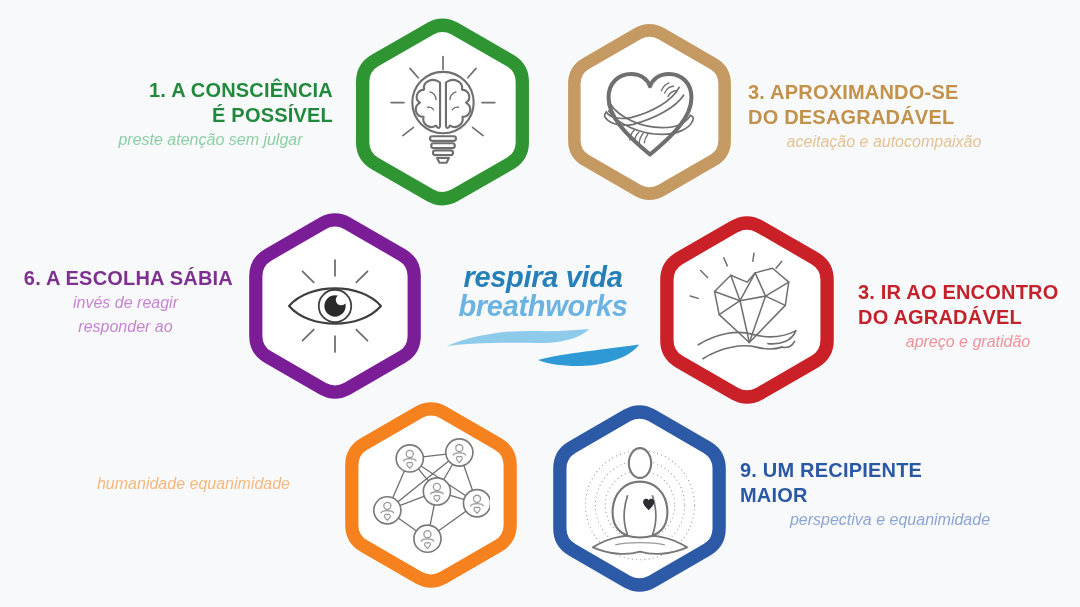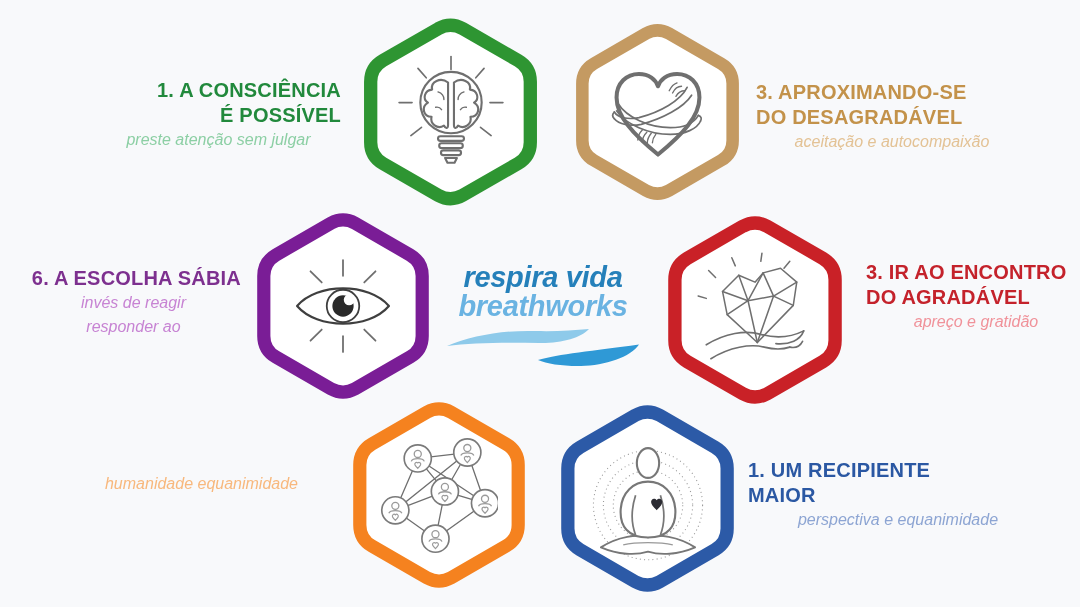--- a/index.html
+++ b/index.html
@@ -1,39 +1,39 @@
 <!DOCTYPE html>
 <html><head>
 <meta charset="utf-8">
 <style>
   html,body{margin:0;padding:0;background:#e9eaee;}
   .stage{
     position:relative;width:1080px;height:607px;overflow:hidden;
     background:#f8f9fb;font-family:"Liberation Sans","DejaVu Sans",sans-serif;
     -webkit-font-smoothing:antialiased;
   }
-  .feature{position:absolute;inset:0;pointer-events:none;margin-left:8px;}
+  .feature{position:absolute;inset:0;pointer-events:none;}
   .hex{position:absolute;color:var(--border);}
   .hex svg.hexframe{display:block;width:100%;height:100%;}
   .icon{position:absolute;left:50%;top:50%;transform:translate(-50%,-50%);}
   .label{position:absolute;}
   .label .t{font-size:20px;font-weight:700;line-height:25px;letter-spacing:.2px;color:var(--title);}
   .label .s{font-size:16px;font-style:italic;line-height:24px;color:var(--subtitle);text-align:center;}
   .align-r{text-align:right;}
   .align-l{text-align:left;}
 
   
   .hex-1{left:352px;top:18px;width:181px;height:188px;}
   .lab-1{left:88px;top:78px;width:245px;}
   .hex-2{left:566px;top:22px;width:167px;height:180px;}
   .lab-2{left:748px;top:80px;width:272px;}
   .hex-6{left:247px;top:211px;width:176px;height:190px;}
   .lab-6{left:18px;top:266px;width:215px;}
   .hex-3{left:658px;top:212px;width:178px;height:196px;}
-  .lab-3{left:858px;top:260px;width:220px;}
+  .lab-3{left:858px;top:280px;width:220px;}
   .hex-5{left:343px;top:401px;width:176px;height:188px;}
   .lab-5{left:50px;top:472px;width:287px;}
   .hex-4{left:551px;top:402px;width:177px;height:193px;}
   .lab-4{left:740px;top:458px;width:300px;}
 
   .logo{position:absolute;left:443px;top:247px;width:200px;text-align:center;}
   .logo .l1{font-size:29px;line-height:29px;font-style:italic;font-weight:700;letter-spacing:-.3px;color:var(--l1);margin-top:16px;}
   .logo .l2{font-size:29px;line-height:28px;font-style:italic;font-weight:700;letter-spacing:-.3px;color:var(--l2);}
   .logo svg{display:block;margin-top:7px;}
 
@@ -259,21 +259,21 @@
         <path d="M12,89 C26,80 42,78 50,81 C58,78 74,80 88,89 C74,95 60,95.5 50,92.5 C40,95.5 26,95 12,89 Z" fill="#fff" stroke="#777" stroke-width="1.5" stroke-linejoin="round"></path>
         <path d="M30,87 C40,84.5 60,84.5 70,87" fill="none" stroke="#999" stroke-width="1"></path>
         <path d="M50,36 C62,36 71,45 72,58 C73,72 66,81 50,81 C34,81 27,72 28,58 C29,45 38,36 50,36 Z" fill="#fff" stroke="#777" stroke-width="1.7"></path>
         <path d="M40,47 C36.5,58 36.5,70 40,79" fill="none" stroke="#777" stroke-width="1.4"></path>
         <path d="M60,47 C63.5,58 63.5,70 60,79" fill="none" stroke="#777" stroke-width="1.4"></path>
         <ellipse cx="50" cy="21" rx="9" ry="12" fill="#fff" stroke="#777" stroke-width="1.7"></ellipse>
         <path d="M57,59 C53.5,55.5 51.5,53 53,50.8 C54,49.4 56,49.6 57,51 C58,49.6 60,49.4 61,50.8 C62.5,53 60.5,55.5 57,59 Z" fill="#2c2c33"></path>
       </svg>
     </div>
     <div class="label lab-4 align-l">
-      <div class="t">1. UM RECIPIENTE</div>
+      <div class="t">9. UM RECIPIENTE</div>
       <div class="t">MAIOR</div>
       <div class="s">perspectiva e equanimidade</div>
     </div>
   </div>
 
   <div class="logo" style="--l1: #2580ba; --l2: #6ab3e2; --wl: #8ecaea; --wd: #2f99d6;">
     <div class="l1">respira vida</div>
     <div class="l2">breathworks</div>
     <svg width="200" height="42" viewBox="0 0 200 42">
       <path d="M4,19 C28,9 60,3 92,4 C112,4.6 130,3.5 146,2 C138,11 118,16.5 96,16 C64,15.2 28,15.5 4,19 Z" style="fill:var(--wl)"></path>

